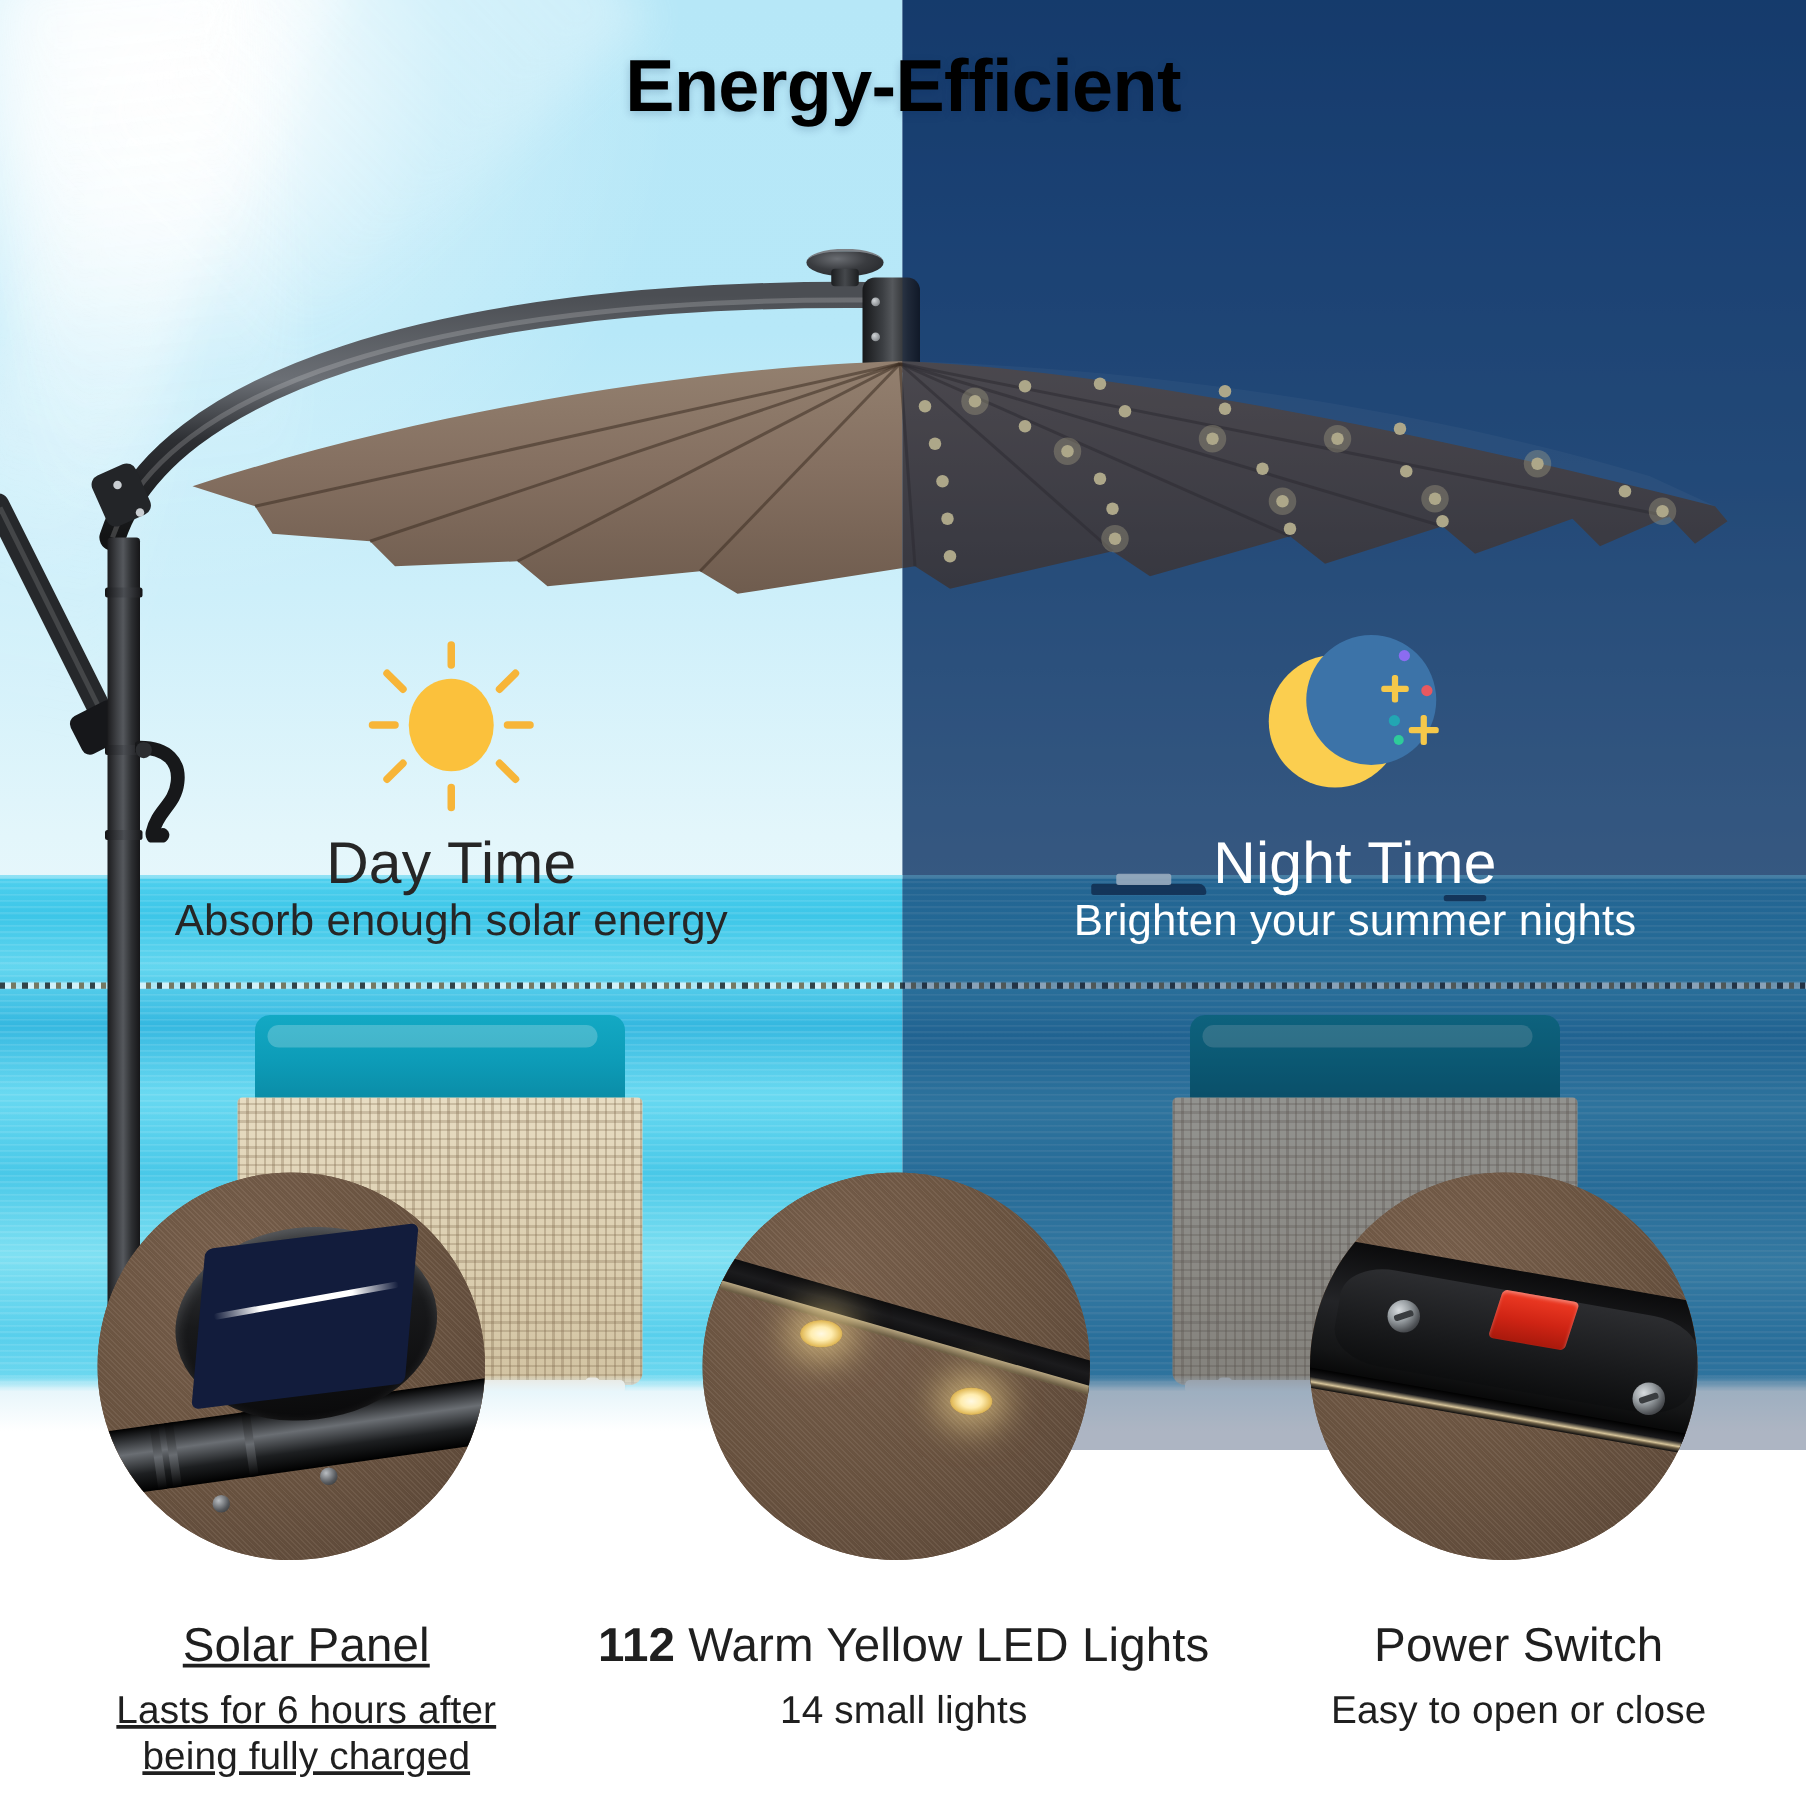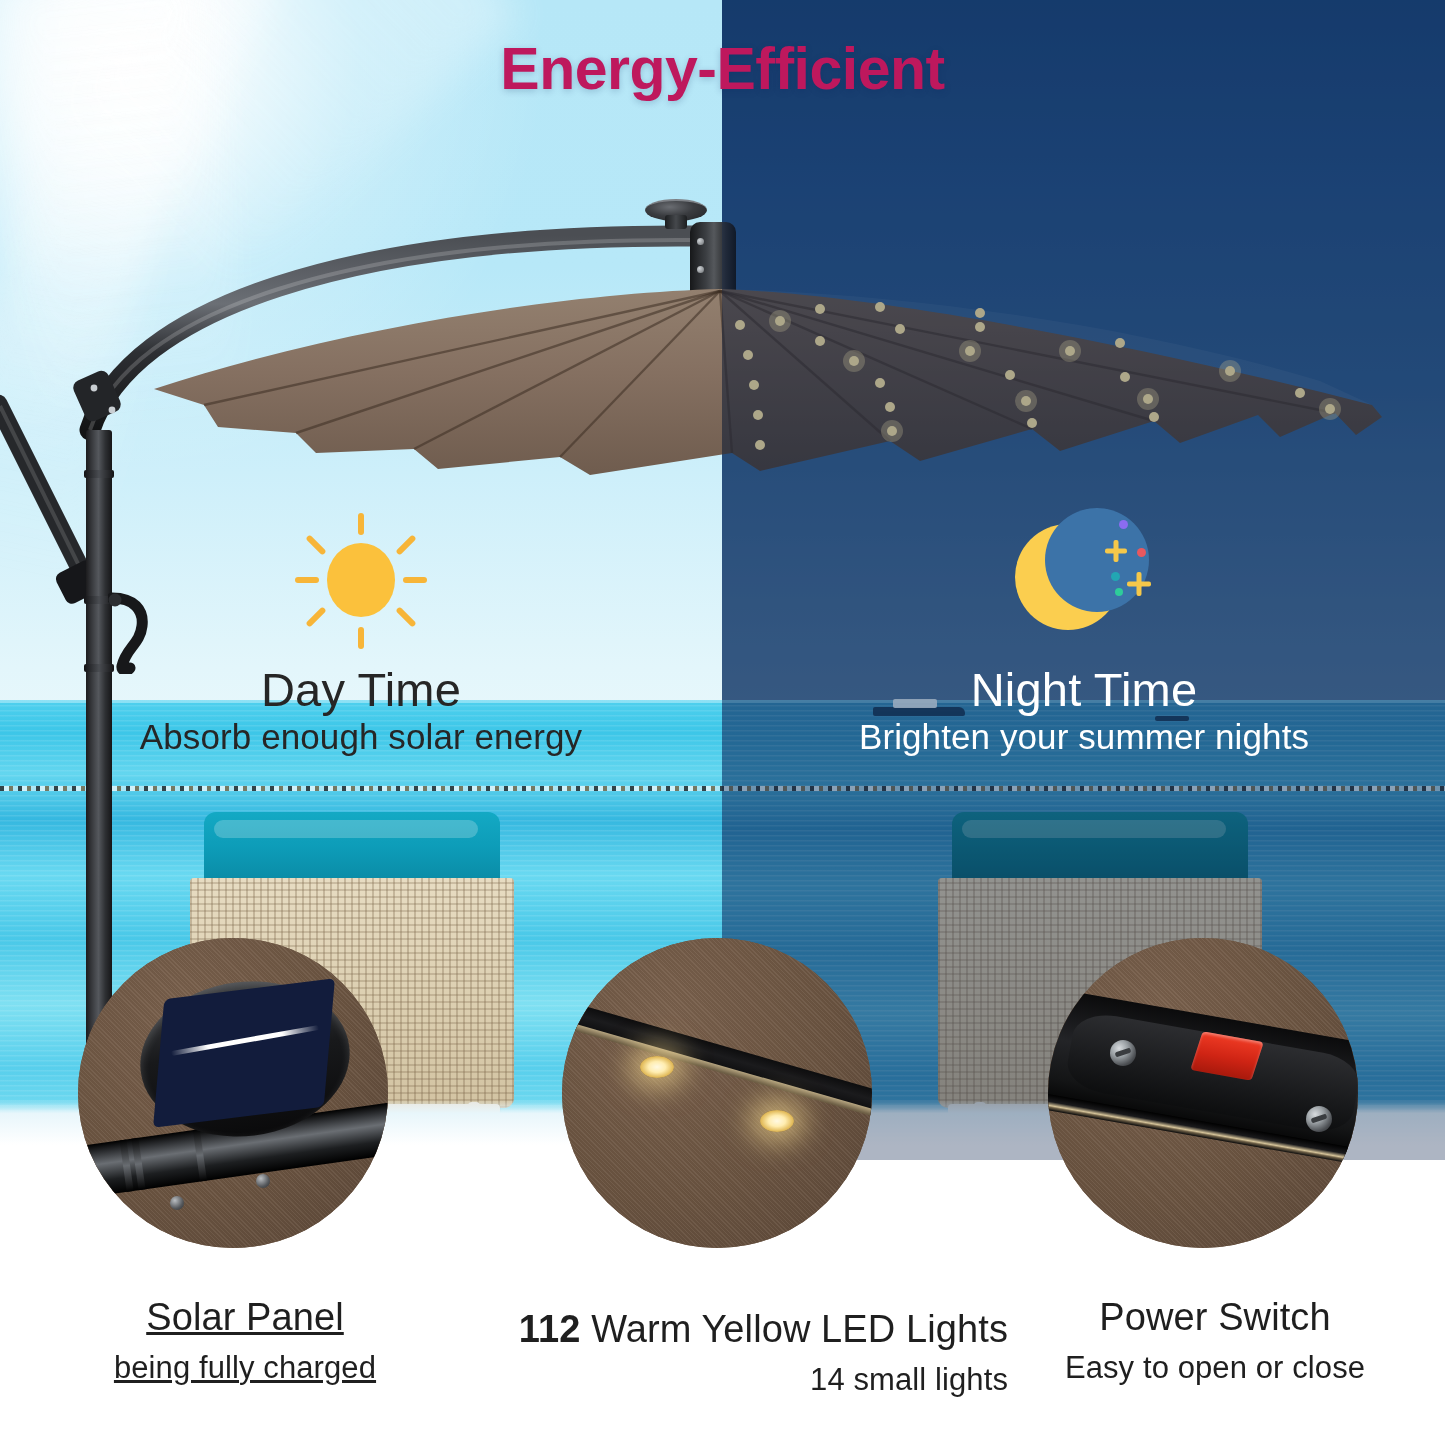--- a/index.html
+++ b/index.html
@@ -119,21 +119,21 @@
   .chair-day .leg { background:#e9e6de; }
 
   .chair-night { left:930px; top:812px; }
   .chair-night .cushion { background:linear-gradient(180deg,#0e8296 0%, #0a7386 50%, #086375 100%); }
   .chair-night .back { background:linear-gradient(180deg,#d7cbb1 0%, #cdbfa3 50%, #c1b294 100%); }
   .chair-night .bar { background:#dedbd2; }
   .chair-night .leg { background:#dedbd2; }
 
   
   .title { position:absolute; left:0; top:34px; width:1445px; text-align:center;
-    color:#be185d; font-weight:bold; font-size:59px; line-height:1.22;
+    color:#000000; font-weight:bold; font-size:59px; line-height:1.22;
     letter-spacing:-0.5px; text-shadow:0 2px 7px rgba(0,40,90,0.22); }
   .title .l2 { display:block; }
 
   
   .pane { position:absolute; width:722px; text-align:center; }
   .pane .icon { height:130px; display:flex; align-items:center; justify-content:center; }
   .pane .ttl { font-size:47px; letter-spacing:0.2px; margin-top:16px; }
   .pane .sub { font-size:35px; letter-spacing:0.1px; }
 
   .pane-day { left:0; top:516px; color:#262626; }
@@ -217,21 +217,21 @@
   
   .peek { position:absolute; bottom:0; left:0; width:100%; height:78px; }
 
   
   .caps { position:absolute; left:0; top:1296px; width:1445px; height:149px; }
   .cap { position:absolute; text-align:center; color:#1f1f1f; }
   .cap .h { font-size:38px; line-height:1.12; letter-spacing:0.1px; }
   .cap .h b { font-weight:bold; }
   .cap .b { font-size:31px; line-height:1.2; margin-top:10px; letter-spacing:0.1px; }
   .cap1 { left:10px;  top:0; width:470px;text-decoration:underline; }
-  .cap2 { left:438px; top:12px; width:570px;text-align:right; }
+  .cap2 { left:438px; top:0; width:570px; }
   .cap3 { left:990px; top:0; width:450px; }
 </style>
 </head>
 <body>
 
 <div id="stage">
 
   <div class="scene">
 
     <div class="sky-day">
@@ -529,20 +529,21 @@
         <div class="slot"></div>
       </div>
     <div class="sw-strip"></div>
   </div>
 
   <div class="caps">
 
     <div class="cap cap1">
       <div class="h">Solar Panel</div>
       <div class="b">
+        <div>Lasts for 6 hours after</div>
         <div>being fully charged</div>
       </div>
     </div>
 
     <div class="cap cap2">
       <div class="h"><b>112</b><span> Warm Yellow LED Lights</span></div>
       <div class="b">
         <div>14 small lights</div>
       </div>
     </div>

